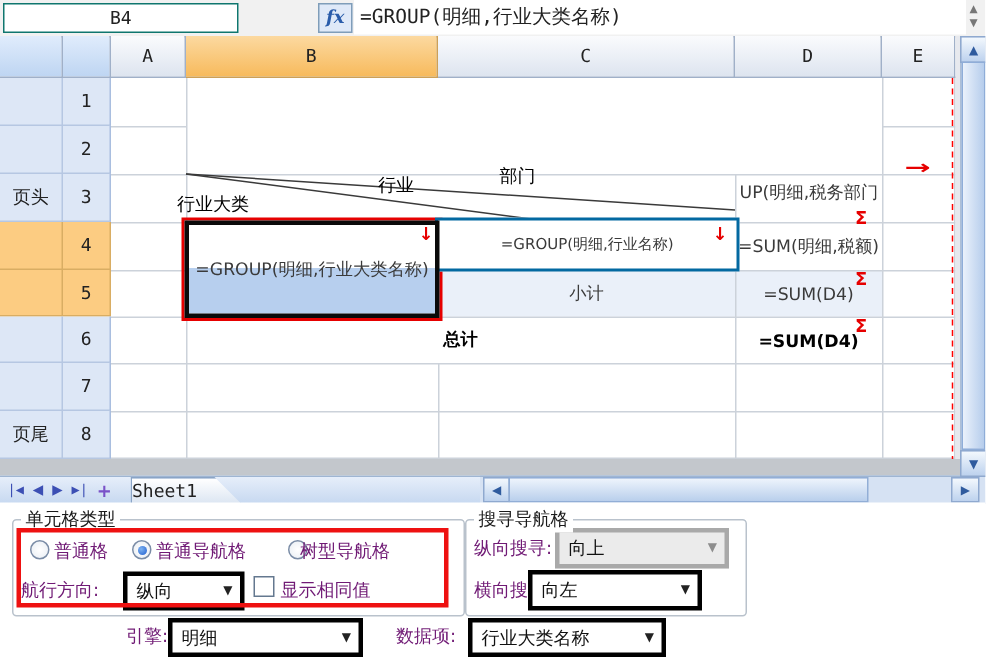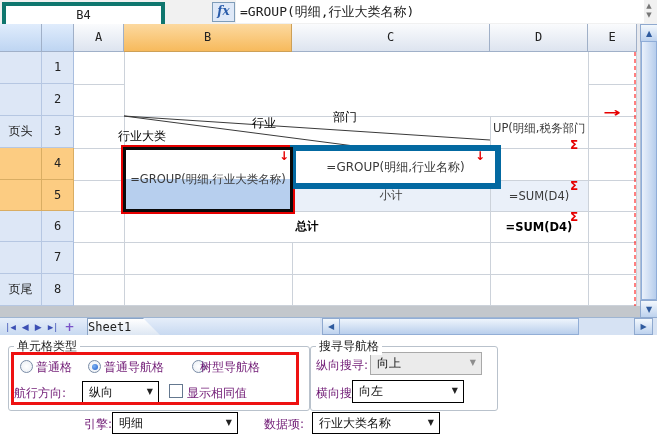--- a/index.html
+++ b/index.html
@@ -4,21 +4,21 @@
 <style>
   html,body{margin:0;padding:0;background:#fff;}
   #app{position:relative;width:657px;height:442px;overflow:hidden;
        font-family:"DejaVu Sans","Liberation Sans",sans-serif;font-size:12px;color:#222;
        background:#fff;}
   .abs{position:absolute;}
   .mono{font-family:"DejaVu Sans Mono","Liberation Mono",monospace;}
 
   
   .topbar{left:0;top:0;width:657px;height:24px;background:#f1f1f1;border-bottom:1px solid #b9b9b9;}
-  .namebox{left:2px;top:2px;width:155px;height:18px;background:#fff;border:4px solid #0f766e;
+  .namebox{left:2px;top:2px;width:155px;height:18px;background:#fff;border:1px solid #0f766e;
            text-align:center;line-height:18px;font-size:12px;}
   .fxbtn{left:212px;top:2px;width:21px;height:18px;background:#dfe9f8;border:1px solid #7f9db9;
          color:#2a5caa;font-style:italic;font-weight:bold;text-align:center;line-height:17px;
          font-family:"DejaVu Serif","Liberation Serif",serif;font-size:12px;}
   .formulafield{left:236px;top:0;width:404px;height:23px;background:#fff;line-height:23px;
                 padding-left:4px;font-size:13px;white-space:nowrap;overflow:hidden;}
   .spinner{left:642px;top:2px;width:14px;height:20px;color:#777;font-size:7px;line-height:9px;text-align:center;}
 
   
   .hdr{top:24px;height:27px;border-right:1px solid #a0b0c8;border-bottom:1px solid #a0b0c8;
@@ -37,22 +37,22 @@
   .titleCell{left:124px;top:52px;width:464px;height:64px;display:flex;align-items:center;justify-content:center;
              font-size:17px;font-weight:bold;color:#000;z-index:3;}
   .diagLabel{font-weight:normal;color:#000;font-size:12px;z-index:3;white-space:nowrap;}
   .redmark{color:#e60000;font-weight:bold;z-index:4;}
   .sigma{font-size:12px;}
   .selRed{left:121px;top:145px;width:170px;height:65px;border:2px solid #e60000;z-index:4;}
   .selBlack{left:123px;top:147px;width:164px;height:59px;border:3px solid #0a0a0a;z-index:5;
             background:linear-gradient(180deg,#ffffff 0 49%,#b7cfee 49% 100%);
             display:flex;align-items:center;justify-content:center;
             color:#3a3a3a;font-size:11.5px;white-space:nowrap;}
-  .c4Red{left:290px;top:145px;width:199px;height:32px;border:6px solid #0369a1;z-index:4;
-         display:flex;align-items:center;justify-content:center;color:#3a3a3a;font-size:12px;
+  .c4Red{left:290px;top:145px;width:199px;height:32px;border:2px solid #0369a1;z-index:4;
+         display:flex;align-items:center;justify-content:center;color:#3a3a3a;font-size:10px;
          background:#fff;white-space:nowrap;}
   .d3text{left:493px;top:120px;width:144px;height:16px;line-height:16px;font-size:11.5px;color:#3a3a3a;
           white-space:nowrap;overflow:hidden;z-index:3;}
   .graybar{left:0;top:306px;width:640px;height:11px;background:#c3c7cc;z-index:2;}
   .fillcol{left:637px;top:24px;width:3px;height:282px;background:#e7e9ee;z-index:2;}
 
   
   .tabbar{left:0;top:317px;width:657px;height:18px;background:linear-gradient(#e6eefa,#c6d8f0);
           border-top:1px solid #9fb5d2;z-index:6;}
   .navzone{left:0;top:318px;width:86px;height:17px;display:flex;align-items:center;gap:6px;padding-left:5px;
@@ -73,21 +73,21 @@
   
   .panel{left:0;top:335px;width:657px;height:107px;background:#fff;z-index:8;}
   .fieldset{position:absolute;border:1px solid #b9c2cc;border-radius:3px;}
   .legend{position:absolute;background:#fff;padding:0 3px;font-size:12px;color:#1a1a1a;z-index:9;}
   .redbox{position:absolute;border:3px solid #ee1111;z-index:10;}
   .radio{position:absolute;width:11px;height:11px;border:1px solid #7a8ca6;border-radius:50%;
          background:radial-gradient(#ffffff,#e8edf3);}
   .radio.on::after{content:"";position:absolute;left:2.5px;top:2.5px;width:6px;height:6px;border-radius:50%;
          background:radial-gradient(circle at 35% 35%,#7db2f0,#1f5ed0);}
   .plabel{position:absolute;font-size:12px;color:#701a75;white-space:nowrap;}
-  .combo{position:absolute;background:#fff;border:1px solid #000000;font-size:12px;color:#111;
+  .combo{position:absolute;background:#fff;border:3px solid #000000;font-size:12px;color:#111;
          line-height:20px;padding-left:6px;white-space:nowrap;}
   .combo .arr{position:absolute;right:5px;top:0;font-size:8px;color:#222;}
   .combo.disabled{background:#ebebeb;border-color:#a9a9a9;}
   .combo.disabled .arr{color:#8d8d8d;}
   .checkbox{position:absolute;width:12px;height:12px;background:#fff;border:1px solid #64788f;}
   svg{position:absolute;left:0;top:0;z-index:1;}
 </style>
 </head>
 <body>
 
@@ -169,20 +169,21 @@
   <div class="abs d3text">UP(明细,税务部门</div>
   <span class="abs redmark" style="left:603px;top:105px;font-size:13px;transform:scaleX(1.6);transform-origin:left">→</span>
 
   <div class="abs selRed"></div>
   <div class="abs selBlack">=GROUP(明细,行业大类名称)</div>
   <span class="abs redmark" style="left:279px;top:149px;font-size:12px;z-index:6">↓</span>
 
   <div class="abs c4Red">=GROUP(明细,行业名称)</div>
   <span class="abs redmark" style="left:475px;top:149px;font-size:12px;z-index:6">↓</span>
 
+  <div class="abs cellText" style="left:490px;top:148px;width:98px;height:32px">=SUM(明细,税额)</div>
   <span class="abs redmark sigma" style="left:570px;top:138px">Σ</span>
 
   <div class="abs cellText" style="left:292px;top:180px;width:198px;height:31px">小计</div>
   <div class="abs cellText" style="left:490px;top:180px;width:98px;height:31px">=SUM(D4)</div>
   <span class="abs redmark sigma" style="left:570px;top:179px">Σ</span>
 
   <div class="abs cellText" style="left:124px;top:211px;width:366px;height:31px;font-weight:bold;color:#000">总计</div>
   <div class="abs cellText" style="left:490px;top:211px;width:98px;height:31px;font-weight:bold;color:#000">=SUM(D4)</div>
   <span class="abs redmark sigma" style="left:570px;top:210px">Σ</span>
 

